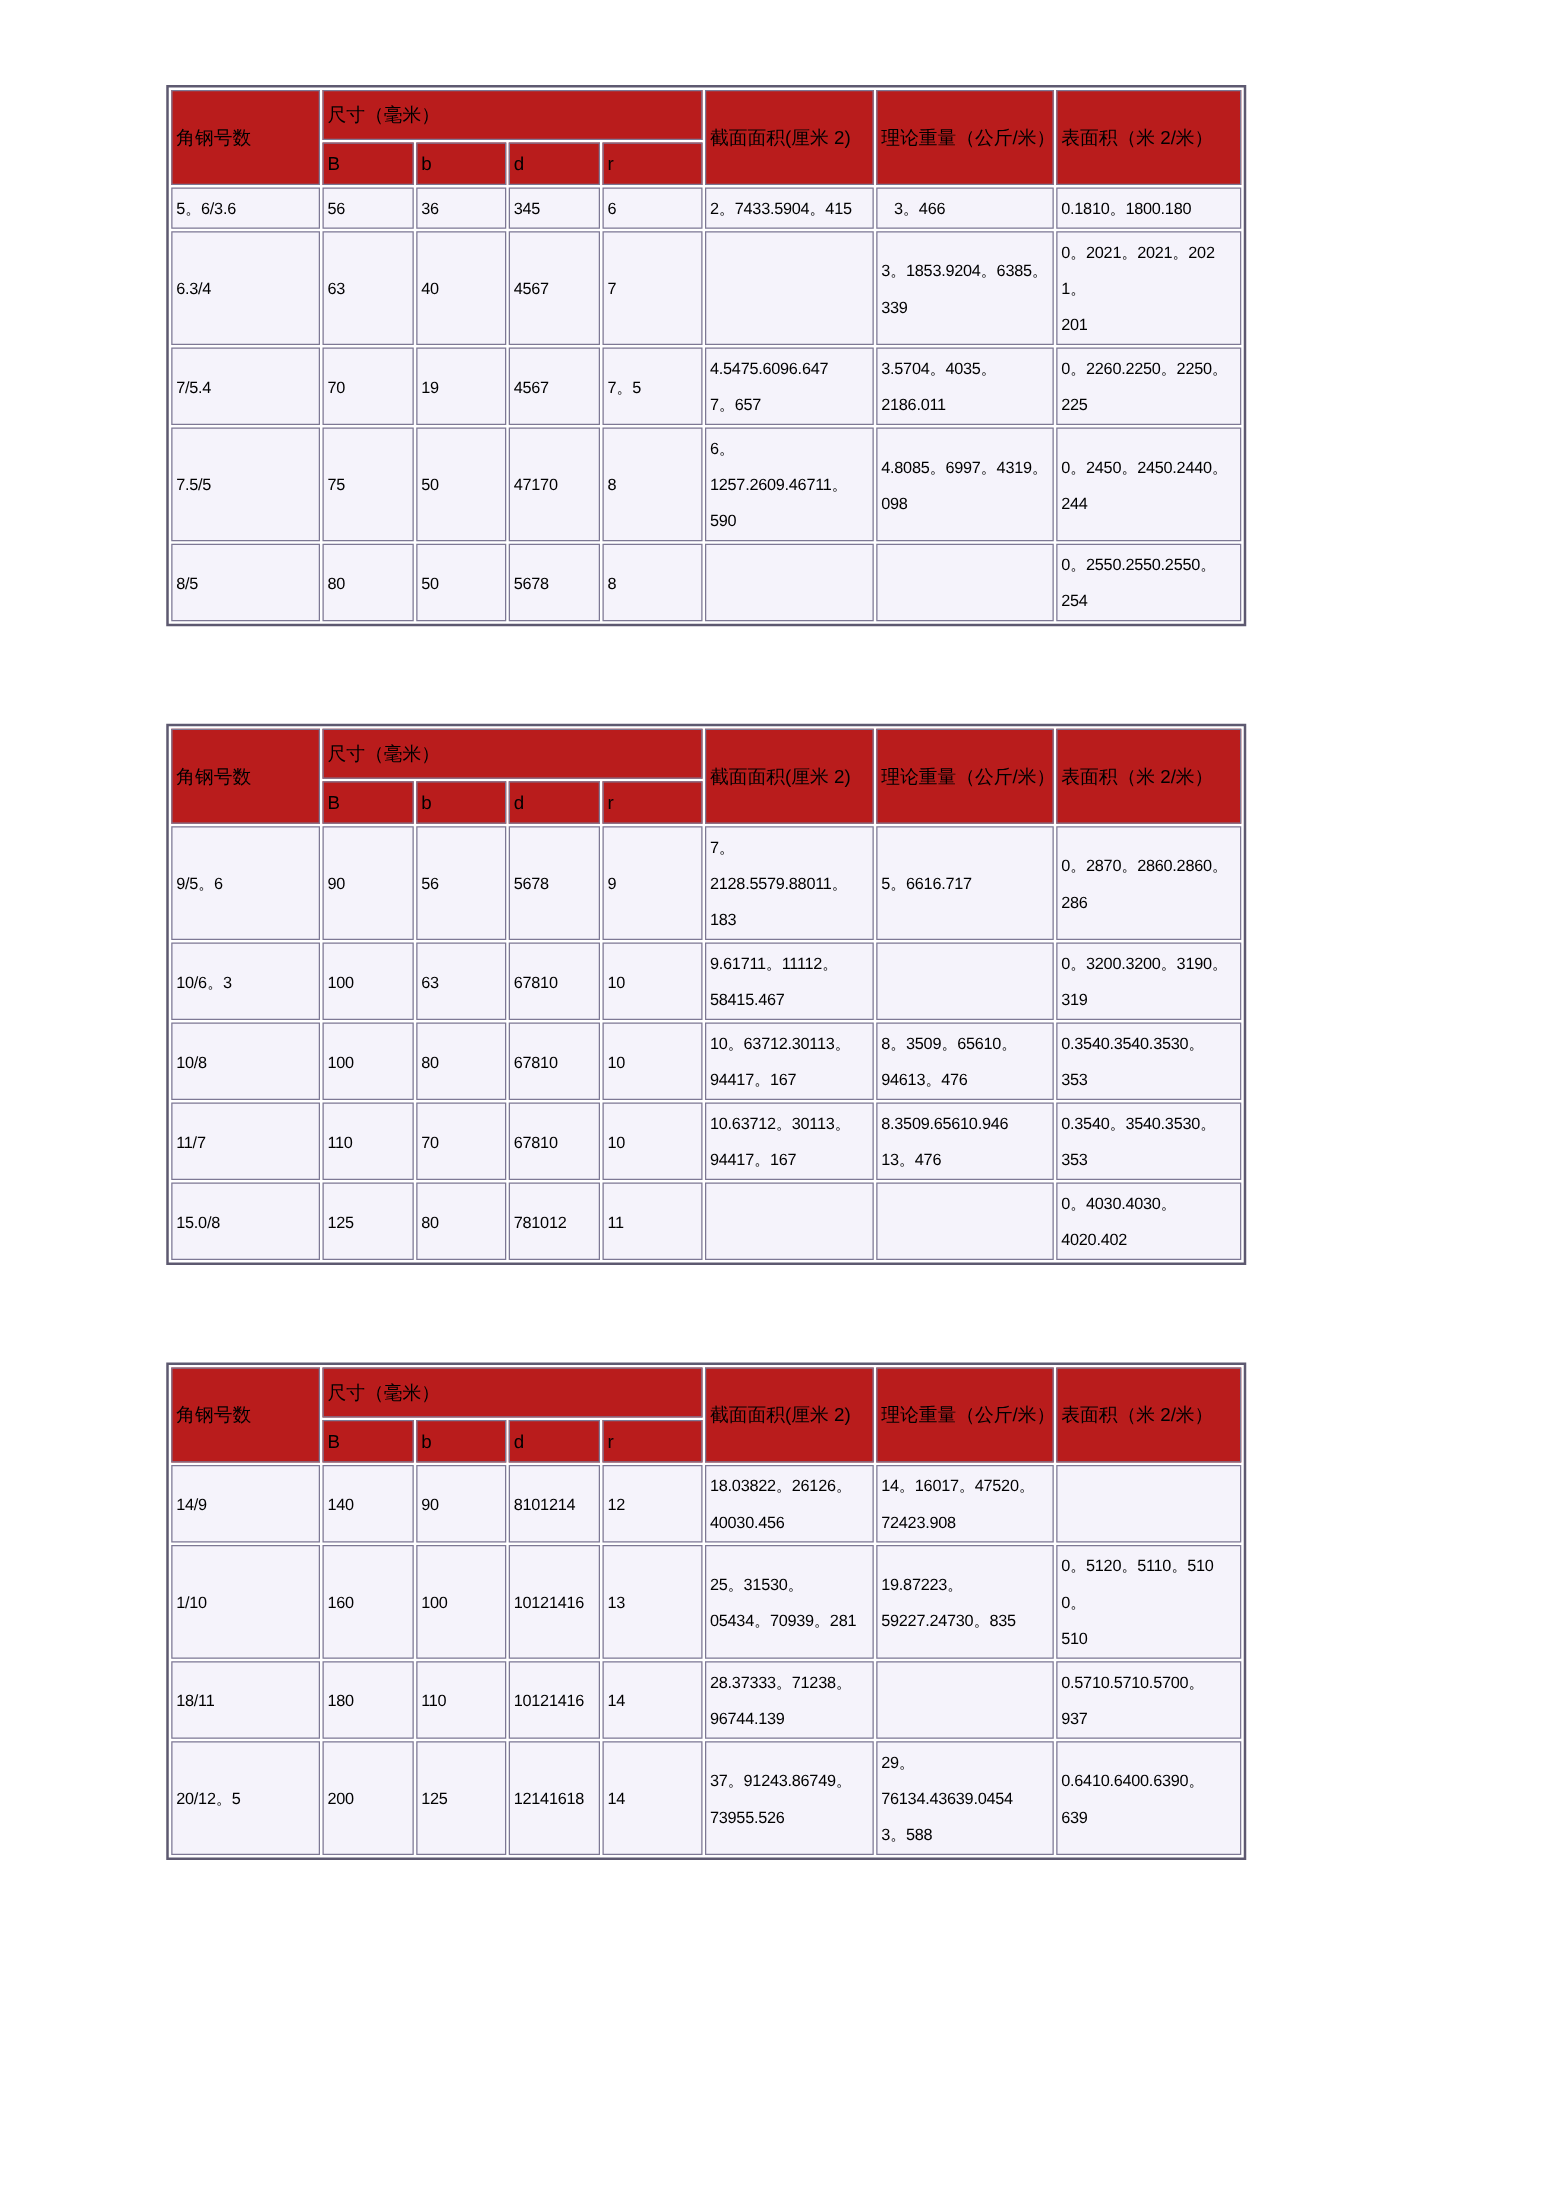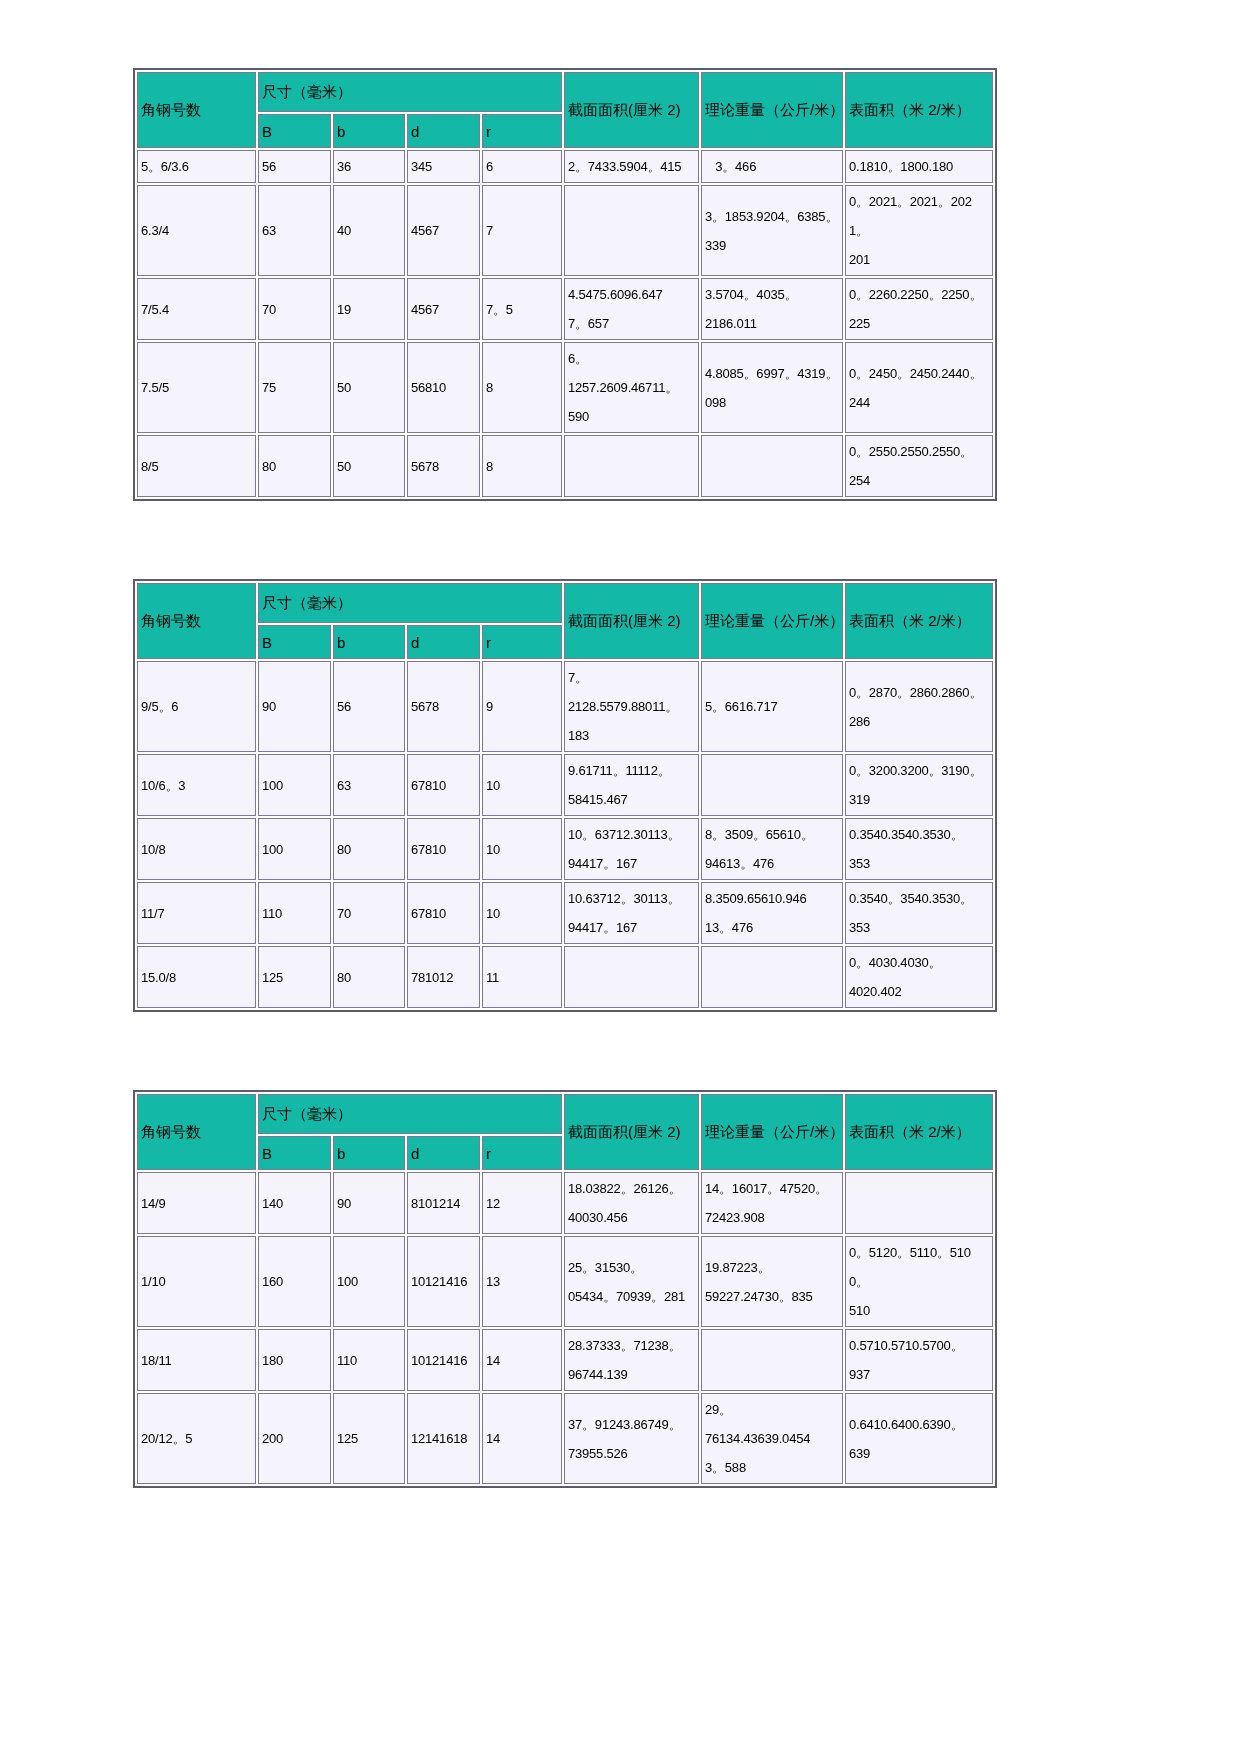--- a/index.html
+++ b/index.html
@@ -31,21 +31,21 @@
     font-size: 13px;
     line-height: 29px;
     letter-spacing: -0.2px;
     padding: 1px 2px 1px 3px;
     vertical-align: middle;
     white-space: pre-wrap;
     word-break: break-all;
     overflow: hidden;
   }
   table.steel td.hd {
-    background: #14b8a6;
+    background: #b91c1c;
     font-size: 15px;
     letter-spacing: 0;
     line-height: normal;
     white-space: nowrap;
     word-break: keep-all;
   }
   table.steel tr.hd-top td { height: 36px; }
   table.steel tr.hd-sub td { height: 30px; }
   col.c-num { width: 119px; }
   col.c-B { width: 73px; }
@@ -118,21 +118,21 @@
 7。657</td>
         <td>3.5704。4035。
 2186.011</td>
         <td>0。2260.2250。2250。
 225</td>
       </tr>
       <tr>
         <td>7.5/5</td>
         <td>75</td>
         <td>50</td>
-        <td>56810</td>
+        <td>47170</td>
         <td>8</td>
         <td>6。
 1257.2609.46711。
 590</td>
         <td>4.8085。6997。4319。
 098</td>
         <td>0。2450。2450.2440。
 244</td>
       </tr>
       <tr>

